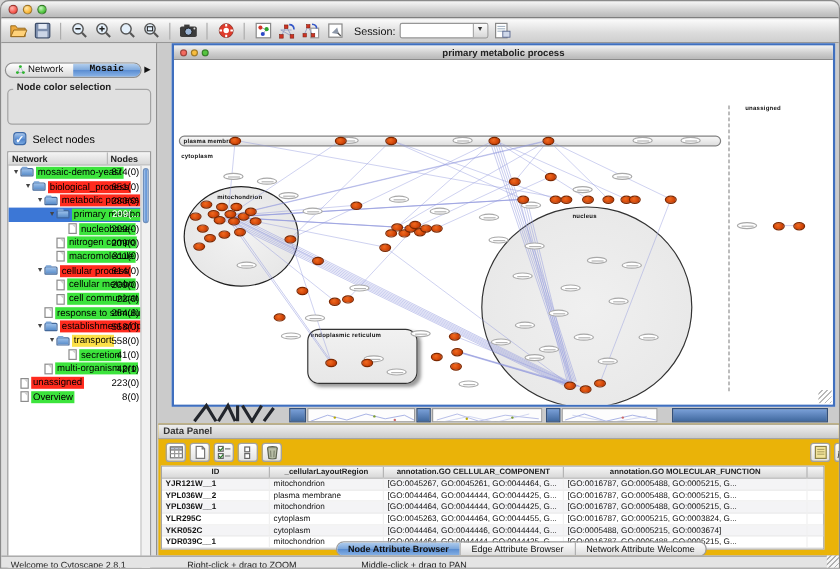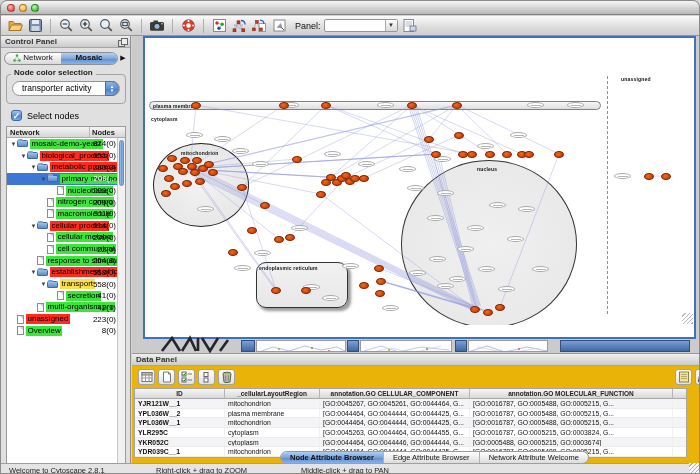--- a/index.html
+++ b/index.html
@@ -38,21 +38,21 @@
   .panel-head { height:12px; background:linear-gradient(#efefef,#cbcbcb); border-bottom:1px solid #a5a5a5;
     font-size:8px; font-weight:bold; color:#333; padding:1px 4px; position:relative; }
   .float-ico { position:absolute; right:4px; top:2px; width:8px; height:7px; }
   .float-ico::before { content:""; position:absolute; left:0; top:2px; width:5px; height:5px; border:1px solid #666; background:#ddd; }
   .float-ico::after  { content:""; position:absolute; left:3px; top:0; width:5px; height:5px; border:1px solid #666; background:#eee; }
 
   #cp-tabs { position:absolute; left:3px; top:15px; width:124px; height:14px; display:flex; align-items:center; }
   .cp-tabbar { display:flex; flex:1; height:13px; border:1px solid #8f8f8f; border-radius:7px; overflow:hidden;
     background:linear-gradient(#ffffff,#d9d9d9); }
   .cp-tab { flex:1; font-size:8px; text-align:center; line-height:12px; color:#111; display:flex; align-items:center; justify-content:center; gap:2px; }
-  .cp-tab.sel { background:linear-gradient(#b5d0ee,#7ea8dc 50%,#5c8ed2 52%,#8ab4e7); font-weight:bold; }
+  .cp-tab.sel { background:linear-gradient(#b5d0ee,#7ea8dc 50%,#5c8ed2 52%,#8ab4e7); font-weight:bold;font-family:Liberation Mono, monospace; }
   #cp-tab-arrow { width:10px; text-align:center; font-size:7px; color:#111; }
 
   #group-box { position:absolute; left:5px; top:38px; width:120px; height:30px; border:1px solid #a3a3a3; border-radius:4px; }
   #group-label { position:absolute; left:10px; top:32px; background:#e0e0e0; padding:0 3px; font-size:8px; font-weight:bold; color:#222; }
   #combo { position:absolute; left:11px; top:45px; width:108px; height:15px; background:#fff;
     border:1px solid #939393; border-radius:8px; font-size:8.5px; line-height:13px; padding-left:9px; color:#000; }
   #combo-step { position:absolute; right:0; top:-1px; width:14px; height:15px; border-radius:0 8px 8px 0;
     background:linear-gradient(#8fb4e4,#5e8fd3 50%,#4a7cc4 52%,#7aa6de); border:1px solid #4a6fa5;
     color:#fff; font-size:4.5px; text-align:center; line-height:4.5px; padding-top:2.5px; }
 
@@ -255,66 +255,58 @@
         </svg>
       </span>
     <span class="ticon">
         <svg width="15" height="15" viewBox="0 0 15 15">
           <rect x="2" y="2" width="11" height="11" fill="#fff" stroke="#888"></rect>
           <path d="M4.5 9.5 9 5l1.5 5.5z" fill="#8d97a8"></path>
           <path d="M9.5 9.5l2.5 2.5" stroke="#555" stroke-width="1"></path>
         </svg>
       </span>
     <div id="search-wrap">
-      <span id="search-label">Panel:</span>
+      <span id="search-label">Session:</span>
       <div id="search-box">
         <div id="search-dd">▼</div>
       </div>
     </div>
     <span class="ticon">
         <svg width="15" height="15" viewBox="0 0 15 15">
           <rect x="2" y="1.5" width="9.5" height="12" fill="#fff" stroke="#888"></rect>
           <g stroke="#9ab" stroke-width=".8">
             <line x1="3.5" y1="4" x2="10" y2="4"></line>
             <line x1="3.5" y1="6" x2="10" y2="6"></line>
             <line x1="3.5" y1="8" x2="10" y2="8"></line>
           </g>
           <rect x="8" y="8" width="6" height="5" fill="#cfd8ea" stroke="#51618a" stroke-width=".7"></rect>
         </svg>
       </span>
   </div>
 
   <div id="control-panel">
-    <div class="panel-head">
-      <span>Control Panel</span>
-      <span class="float-ico"></span>
-    </div>
     <div id="cp-tabs">
       <div class="cp-tabbar">
         <div class="cp-tab">
           <svg width="8" height="8" viewBox="0 0 8 8">
               <path d="M1.5 6.5 4 1.5 6.5 6.5z" stroke="#9ab" fill="none" stroke-width=".6"></path>
               <circle cx="4" cy="1.5" r="1.2" fill="#2db52d"></circle>
               <circle cx="1.5" cy="6.5" r="1.2" fill="#2db52d"></circle>
               <circle cx="6.5" cy="6.5" r="1.2" fill="#2db52d"></circle>
             </svg>
           <span>Network</span>
         </div>
         <div class="cp-tab sel">
           <span>Mosaic</span>
         </div>
       </div>
       <div id="cp-tab-arrow">▶</div>
     </div>
     <div id="group-box"></div>
     <div id="group-label">Node color selection</div>
-    <div id="combo">
-      <span>transporter activity</span>
-      <div id="combo-step">▲<br>▼</div>
-    </div>
     <div id="select-row">
       <div id="select-check">✓</div>
       <span id="select-label">Select nodes</span>
     </div>
     <div id="list-panel">
       <div id="list-head">
         <div class="h1">Network</div>
         <div class="h2">Nodes</div>
       </div>
       <div id="tree">
@@ -439,20 +431,26 @@
           </div>
         </div>
       <div id="tree-scroll">
           <div id="tree-thumb"></div>
         </div>
     </div>
   </div>
 
   <div id="desktop">
     <div id="net-frame">
+      <div id="net-title">
+        <span class="mtl r"></span>
+        <span class="mtl y"></span>
+        <span class="mtl g"></span>
+        <div class="ttext">primary metabolic process</div>
+      </div>
       <div id="net-canvas">
         <div id="pm-bar"></div>
         <div class="region-label" style="left:8px;top:64.5px;">plasma membrane</div>
         <div class="region-label" style="left:6px;top:78px;">cytoplasm</div>
         <div id="mito"></div>
         <div class="region-label" style="left:36px;top:112px;">mitochondrion</div>
         <div id="nucleus"></div>
         <div class="region-label" style="left:332px;top:128px;">nucleus</div>
         <div id="er"></div>
         <div class="region-label" style="left:114px;top:227px;">endoplasmic reticulum</div>

